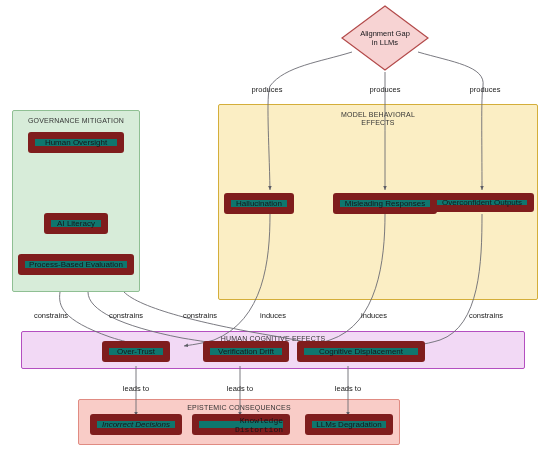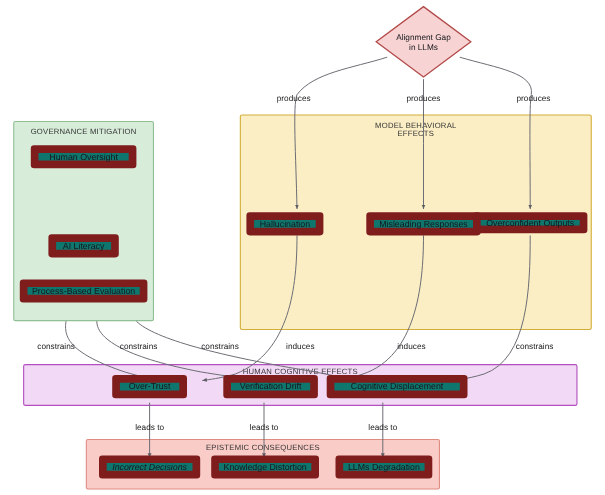--- a/index.html
+++ b/index.html
@@ -87,21 +87,21 @@
 
   <div class="node" style="left:224px;top:193px;width:70px;height:21px;">Hallucination</div>
   <div class="node" style="left:333px;top:193px;width:104px;height:21px;">Misleading Responses</div>
   <div class="node" style="left:430px;top:193px;width:104px;height:19px;">Overconfident Outputs</div>
 
   <div class="node" style="left:102px;top:341px;width:68px;height:21px;">Over-Trust</div>
   <div class="node" style="left:203px;top:341px;width:86px;height:21px;">Verification Drift</div>
   <div class="node" style="left:297px;top:341px;width:128px;height:21px;">Cognitive Displacement</div>
 
   <div class="node" style="left:90px;top:414px;width:92px;height:21px;font-style:italic;">Incorrect Decisions</div>
-  <div class="node" style="left:192px;top:414px;width:98px;height:21px;">Knowledge Distortion</div>
+  <div class="node" style="left:192px;top:414px;width:98px;height:21px;font-family:Liberation Mono, monospace;">Knowledge Distortion</div>
   <div class="node" style="left:305px;top:414px;width:88px;height:21px;">LLMs Degradation</div>
 
   <div class="elabel" style="left:267px;top:89px;">produces</div>
   <div class="elabel" style="left:385px;top:89px;">produces</div>
   <div class="elabel" style="left:485px;top:89px;">produces</div>
 
   <div class="elabel" style="left:51px;top:315px;">constrains</div>
   <div class="elabel" style="left:126px;top:315px;">constrains</div>
   <div class="elabel" style="left:200px;top:315px;">constrains</div>
   <div class="elabel" style="left:273px;top:315px;">induces</div>

